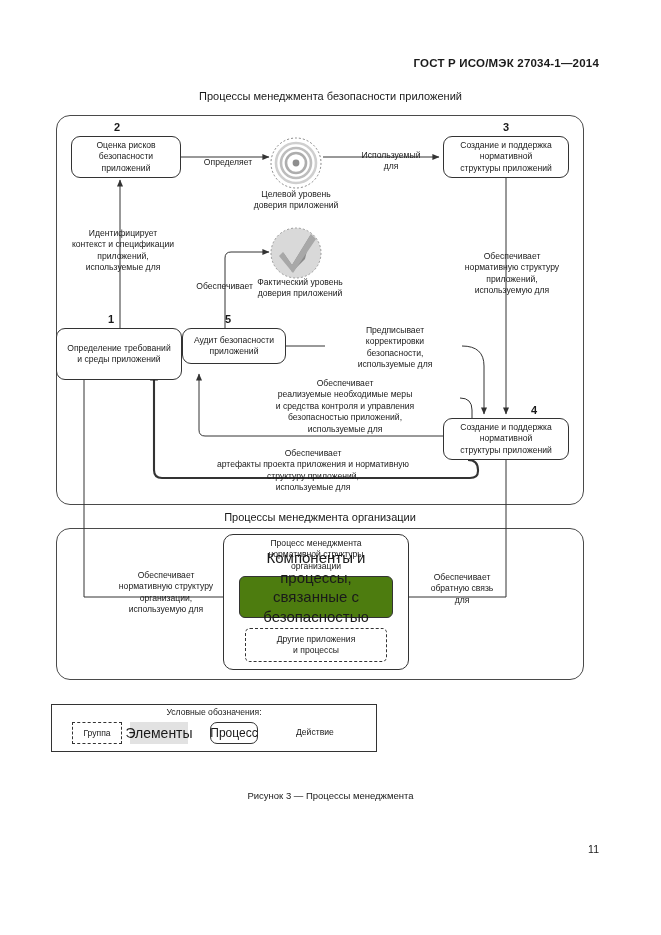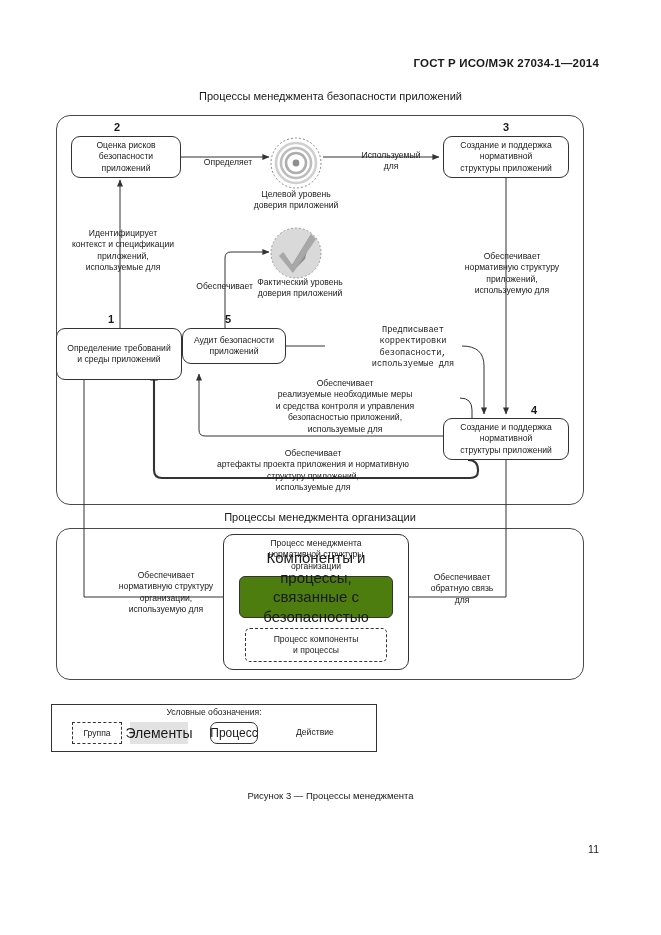--- a/index.html
+++ b/index.html
@@ -108,21 +108,21 @@
     position: absolute;
     font-size: 8.6px;
     line-height: 1.33;
     text-align: center;
   }
   #lbl-opredelyaet  { left: 182px; top: 157px; width: 92px; }
   #lbl-ispolzuemiy  { left: 344px; top: 150px; width: 94px; }
   #lbl-identif      { left: 60px;  top: 228px; width: 126px; }
   #lbl-obesp-fakt   { left: 177px; top: 281px; width: 76px; text-align: right;}
   #lbl-obesp-norm   { left: 448px; top: 251px; width: 128px; }
-  #lbl-predpisyvaet { left: 348px; top: 325px; width: 130px; font-family: Liberation Mono, monospace; }
+  #lbl-predpisyvaet { left: 330px; top: 325px; width: 130px; }
   #lbl-obesp-mery   { left: 230px; top: 378px; width: 230px; }
   #lbl-obesp-artef  { left: 168px; top: 448px; width: 290px; }
   #lbl-obesp-org    { left: 101px; top: 570px; width: 130px; }
   #lbl-obesp-obr    { left: 406px; top: 572px; width: 112px; }
 
   
   #org-proc-group {
     position: absolute;
     left: 223px; top: 534px; width: 186px; height: 136px;
     border: 1px solid #333;
@@ -360,21 +360,21 @@
 обратную связь
 для</div>
 
   <div id="org-proc-group"></div>
   <div id="org-proc-title" style="white-space:pre-line">Процесс менеджмента
 нормативной структуры
 организации</div>
   <div id="org-elements-box" style="white-space:pre-line">Компоненты и процессы,
 связанные с безопасностью
 приложений</div>
-  <div id="org-other-box" style="white-space:pre-line">Процесс компоненты
+  <div id="org-other-box" style="white-space:pre-line">Другие приложения
 и процессы</div>
 
   <div id="legend-box"></div>
   <div id="legend-title">Условные обозначения:</div>
   <div class="lg-group">Группа</div>
   <div class="lg-elements">Элементы</div>
   <div class="lg-process">Процесс</div>
   <div class="lg-action-label">Действие</div>
 
   <div id="fig-caption">Рисунок 3 — Процессы менеджмента</div>

